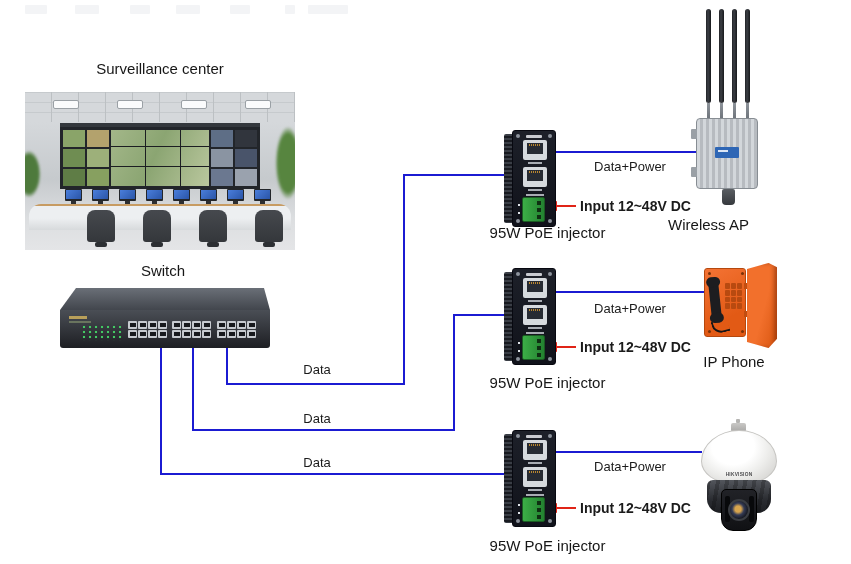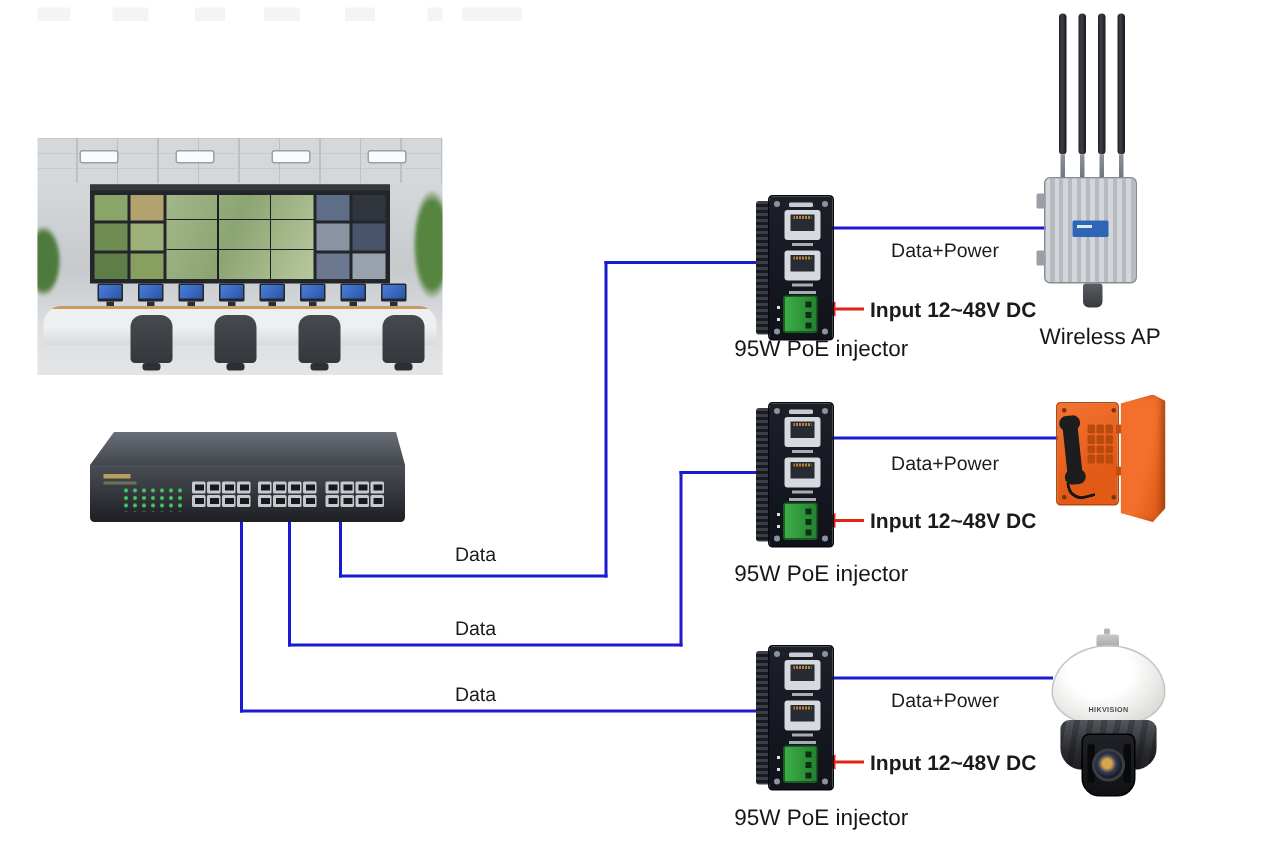--- a/index.html
+++ b/index.html
@@ -167,20 +167,21 @@
   <div class="cb" style="left:554px;top:291px;width:153px;height:2px"></div>
   <div class="cb" style="left:554px;top:451px;width:148px;height:2px"></div>
 
   <div class="red-arrow" style="left:544px;top:201px"></div>
   <div class="red-line" style="left:556px;top:205px;width:20px"></div>
   <div class="red-arrow" style="left:544px;top:342px"></div>
   <div class="red-line" style="left:556px;top:346px;width:20px"></div>
   <div class="red-arrow" style="left:544px;top:503px"></div>
   <div class="red-line" style="left:556px;top:507px;width:20px"></div>
 
+  <div class="lbl" style="left:60px;top:60px;width:200px">Surveillance center</div>
   <div class="photo">
     <div class="ceil"></div>
     <i class="lamp" style="left:28px"></i>
     <i class="lamp" style="left:92px"></i>
     <i class="lamp" style="left:156px"></i>
     <i class="lamp" style="left:220px"></i>
     <div class="vwall">
       <div class="vw-l">
           <s></s>
           <s></s>
@@ -209,20 +210,21 @@
     <i class="mon" style="left:148px"></i>
     <i class="mon" style="left:175px"></i>
     <i class="mon" style="left:202px"></i>
     <i class="mon" style="left:229px"></i>
     <i class="chair" style="left:62px"></i>
     <i class="chair" style="left:118px"></i>
     <i class="chair" style="left:174px"></i>
     <i class="chair" style="left:230px"></i>
   </div>
 
+  <div class="lbl" style="left:88px;top:262px;width:150px">Switch</div>
   <div class="switch">
     <div class="sw-top"></div>
     <div class="sw-front">
       <i class="sw-brand"></i>
       <i class="sw-leds"></i>
       <div class="pgroup" style="left:68px">
           <b></b>
           <b></b>
           <b></b>
           <b></b>
@@ -321,21 +323,21 @@
   <i class="ap-ant" style="left:706px;top:9px"></i>
   <i class="ap-ant" style="left:719px;top:9px"></i>
   <i class="ap-ant" style="left:732px;top:9px"></i>
   <i class="ap-ant" style="left:745px;top:9px"></i>
   <div class="ap-body">
     <i class="ap-label"></i>
     <i class="ap-tab t1"></i>
     <i class="ap-tab t2"></i>
   </div>
   <div class="ap-stub"></div>
-  <div class="lbl" style="left:656px;top:216px;width:155px">Wireless AP</div>
+  <div class="lbl" style="left:631px;top:216px;width:155px">Wireless AP</div>
 
   <div class="ph-body">
     <i class="ph-screws"></i>
     <i class="ph-handset"></i>
     <div class="ph-keypad">
         <b></b>
         <b></b>
         <b></b>
         <b></b>
         <b></b>
@@ -344,20 +346,21 @@
         <b></b>
         <b></b>
         <b></b>
         <b></b>
         <b></b>
       </div>
     <i class="ph-cord"></i>
   </div>
   <i class="ph-hinge"></i>
   <div class="ph-door"></div>
+  <div class="lbl" style="left:655px;top:353px;width:158px">IP Phone</div>
 
   <i class="cam-stub"></i>
   <div class="cam-dome">
     <div class="cam-brand">HIKVISION</div>
   </div>
   <div class="cam-mid"></div>
   <div class="cam-lens"></div>
   <i class="cam-eye"></i>
 
   <div class="small" style="left:280px;top:362px;width:74px">Data</div>

